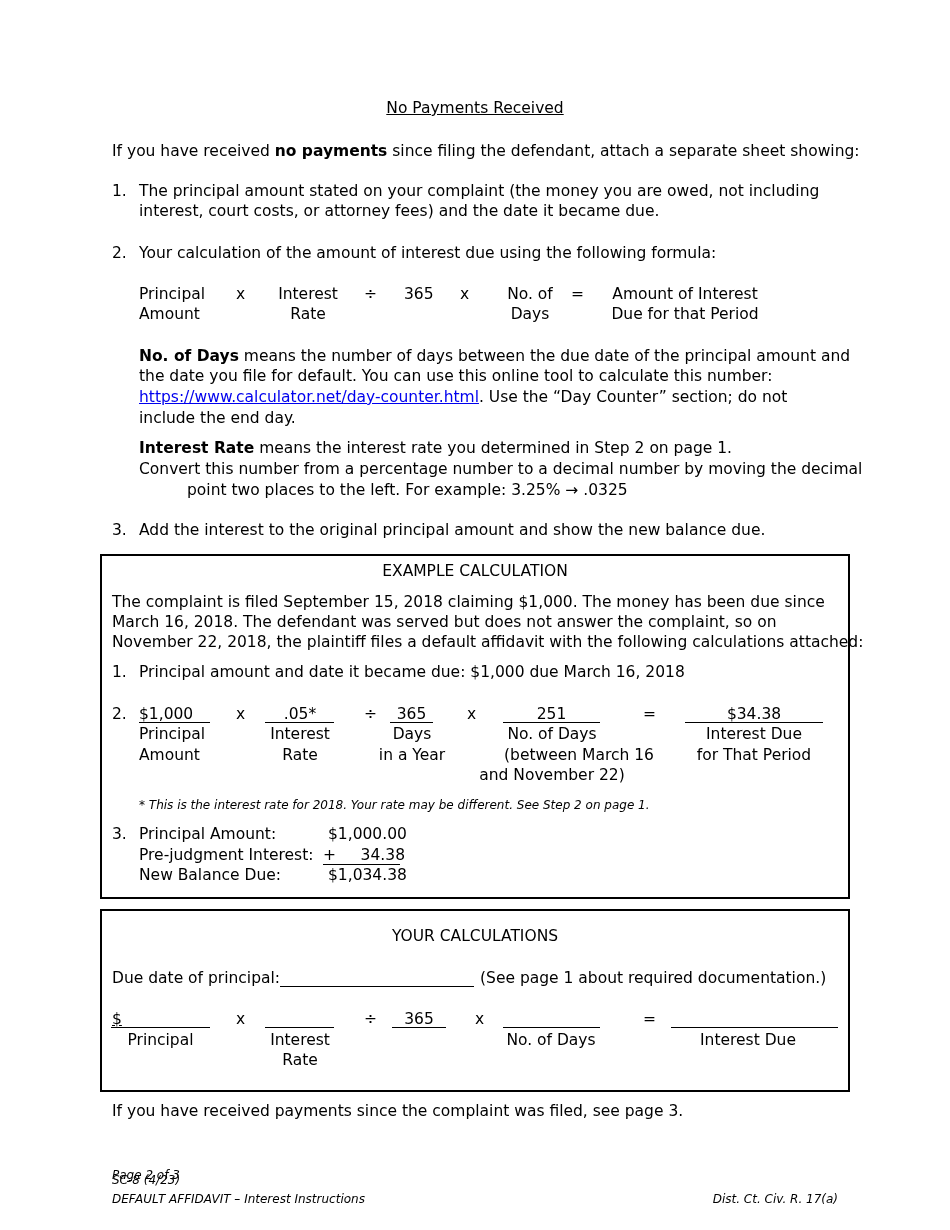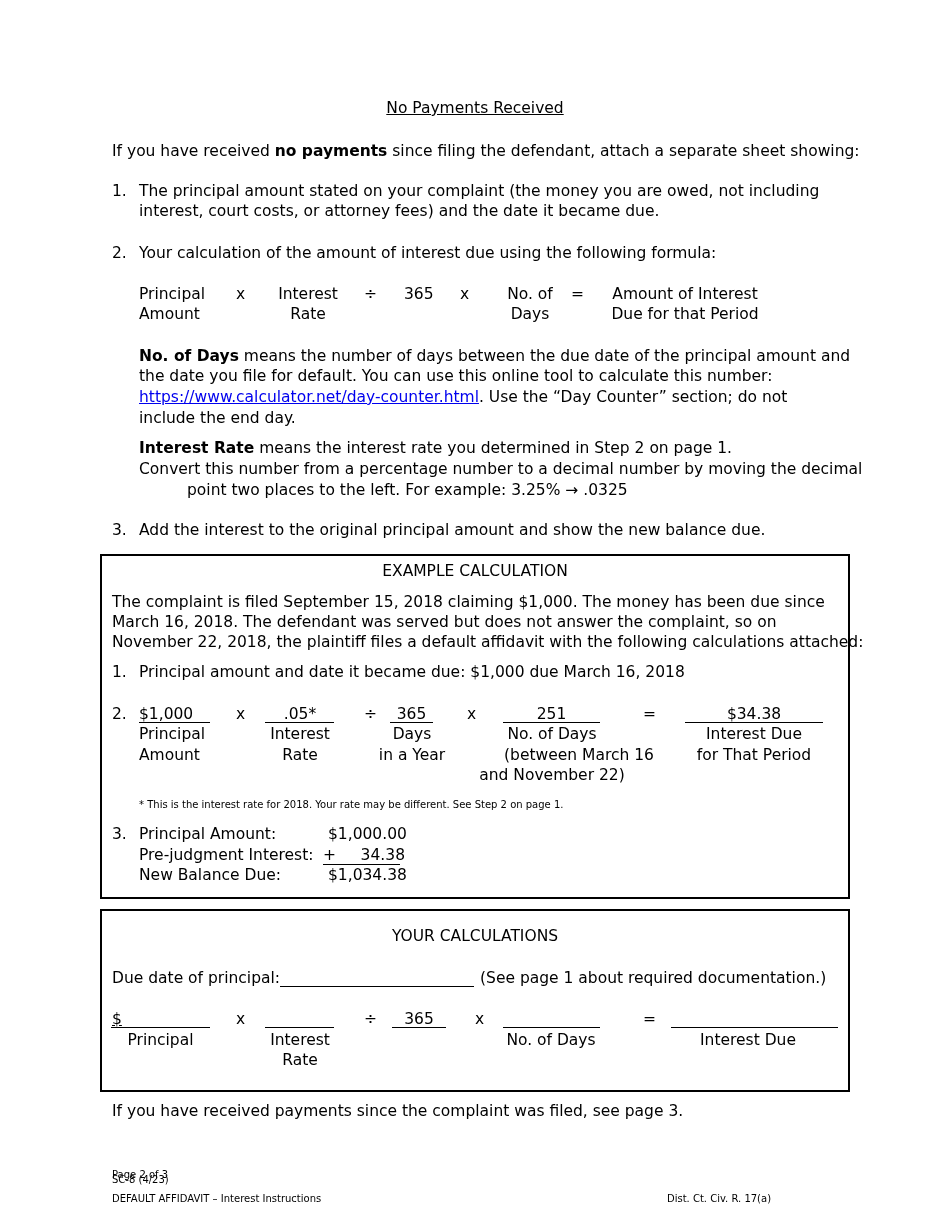--- a/index.html
+++ b/index.html
@@ -5,21 +5,21 @@
   html, body { margin:0; padding:0; background:#ffffff; }
   body { width:950px; height:1230px; position:relative; overflow:hidden;
          font-family:"DejaVu Sans","Liberation Sans",sans-serif; color:#000; font-size:15.5px; }
   .abs { position:absolute; white-space:nowrap; line-height:20px; }
   .c { text-align:center; }
   b { font-weight:bold; }
   .ul { text-decoration:underline; }
   .link { color:#0000ee; text-decoration:underline; }
   .box { position:absolute; border:2px solid #000; box-sizing:border-box; }
   .line { position:absolute; height:0; border-top:1.3px solid #000; }
-  .small { font-size:10px; }
+  .small { font-size:12px;font-style:italic; }
 </style>
 </head>
 <body>
 
 <div class="abs ul" style="left:0;width:950px;top:98px;text-align:center;">No Payments Received</div>
 
 <div class="abs" style="left:112px;top:141px;"><span>If you have received </span><b>no payments</b><span> since filing the defendant, attach a separate sheet showing:</span></div>
 
 <div class="abs" style="left:112px;top:181px;">1.</div>
 <div class="abs" style="left:139px;top:181px;">The principal amount stated on your complaint (the money you are owed, not including</div>
@@ -138,13 +138,13 @@
 <div class="abs" style="left:643px;top:1009px;">=</div>
 <div class="abs" style="left:671px;width:167px;top:1009px;height:20px;"></div>
 <div class="line" style="left:671px;width:167px;top:1027px;"></div>
 <div class="abs c" style="left:671px;width:154px;top:1030px;">Interest Due</div>
 
 <div class="abs" style="left:112px;top:1101px;">If you have received payments since the complaint was filed, see page 3.</div>
 
 <div class="abs small" style="left:112px;top:1165px;">Page 2 of 3</div>
 <div class="abs small" style="left:112px;top:1170px;">SC-8 (4/23)</div>
 <div class="abs small" style="left:112px;top:1189px;">DEFAULT AFFIDAVIT – Interest Instructions</div>
-<div class="abs small" style="left:600px;width:238px;top:1189px;text-align:center;">Dist. Ct. Civ. R. 17(a)</div>
+<div class="abs small" style="left:600px;width:238px;top:1189px;text-align:right;">Dist. Ct. Civ. R. 17(a)</div>
 
 </body></html>

